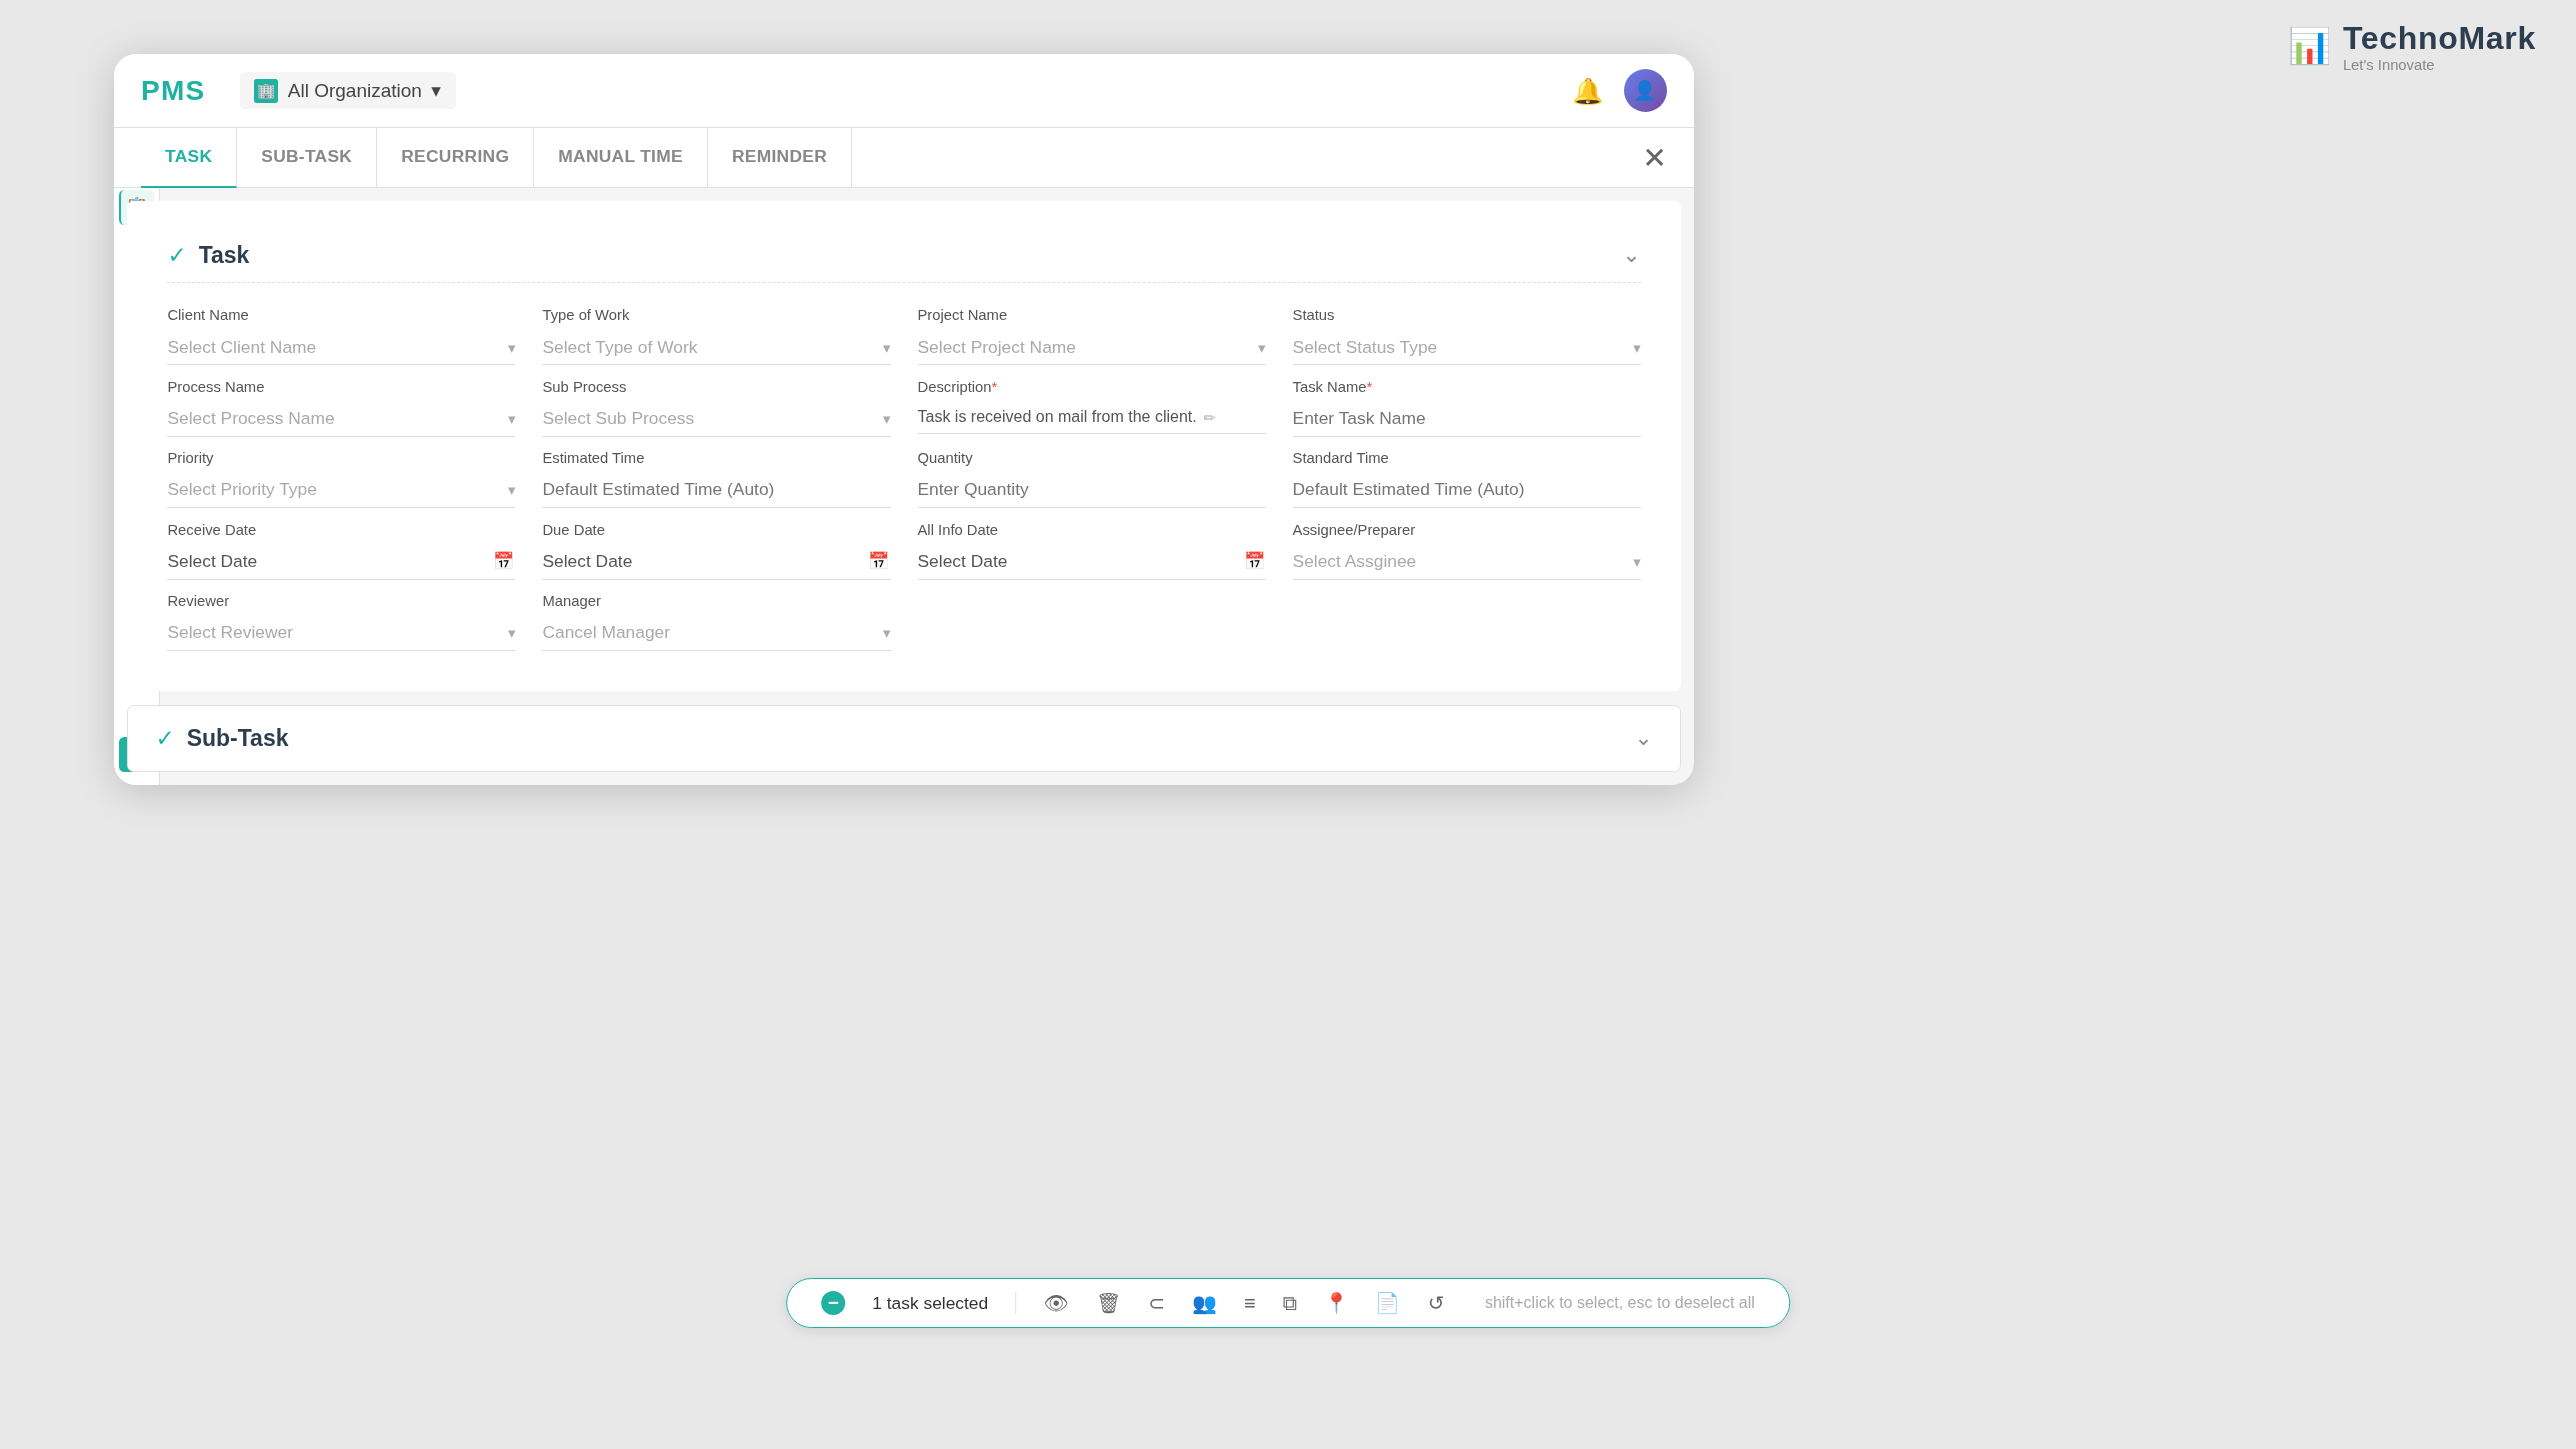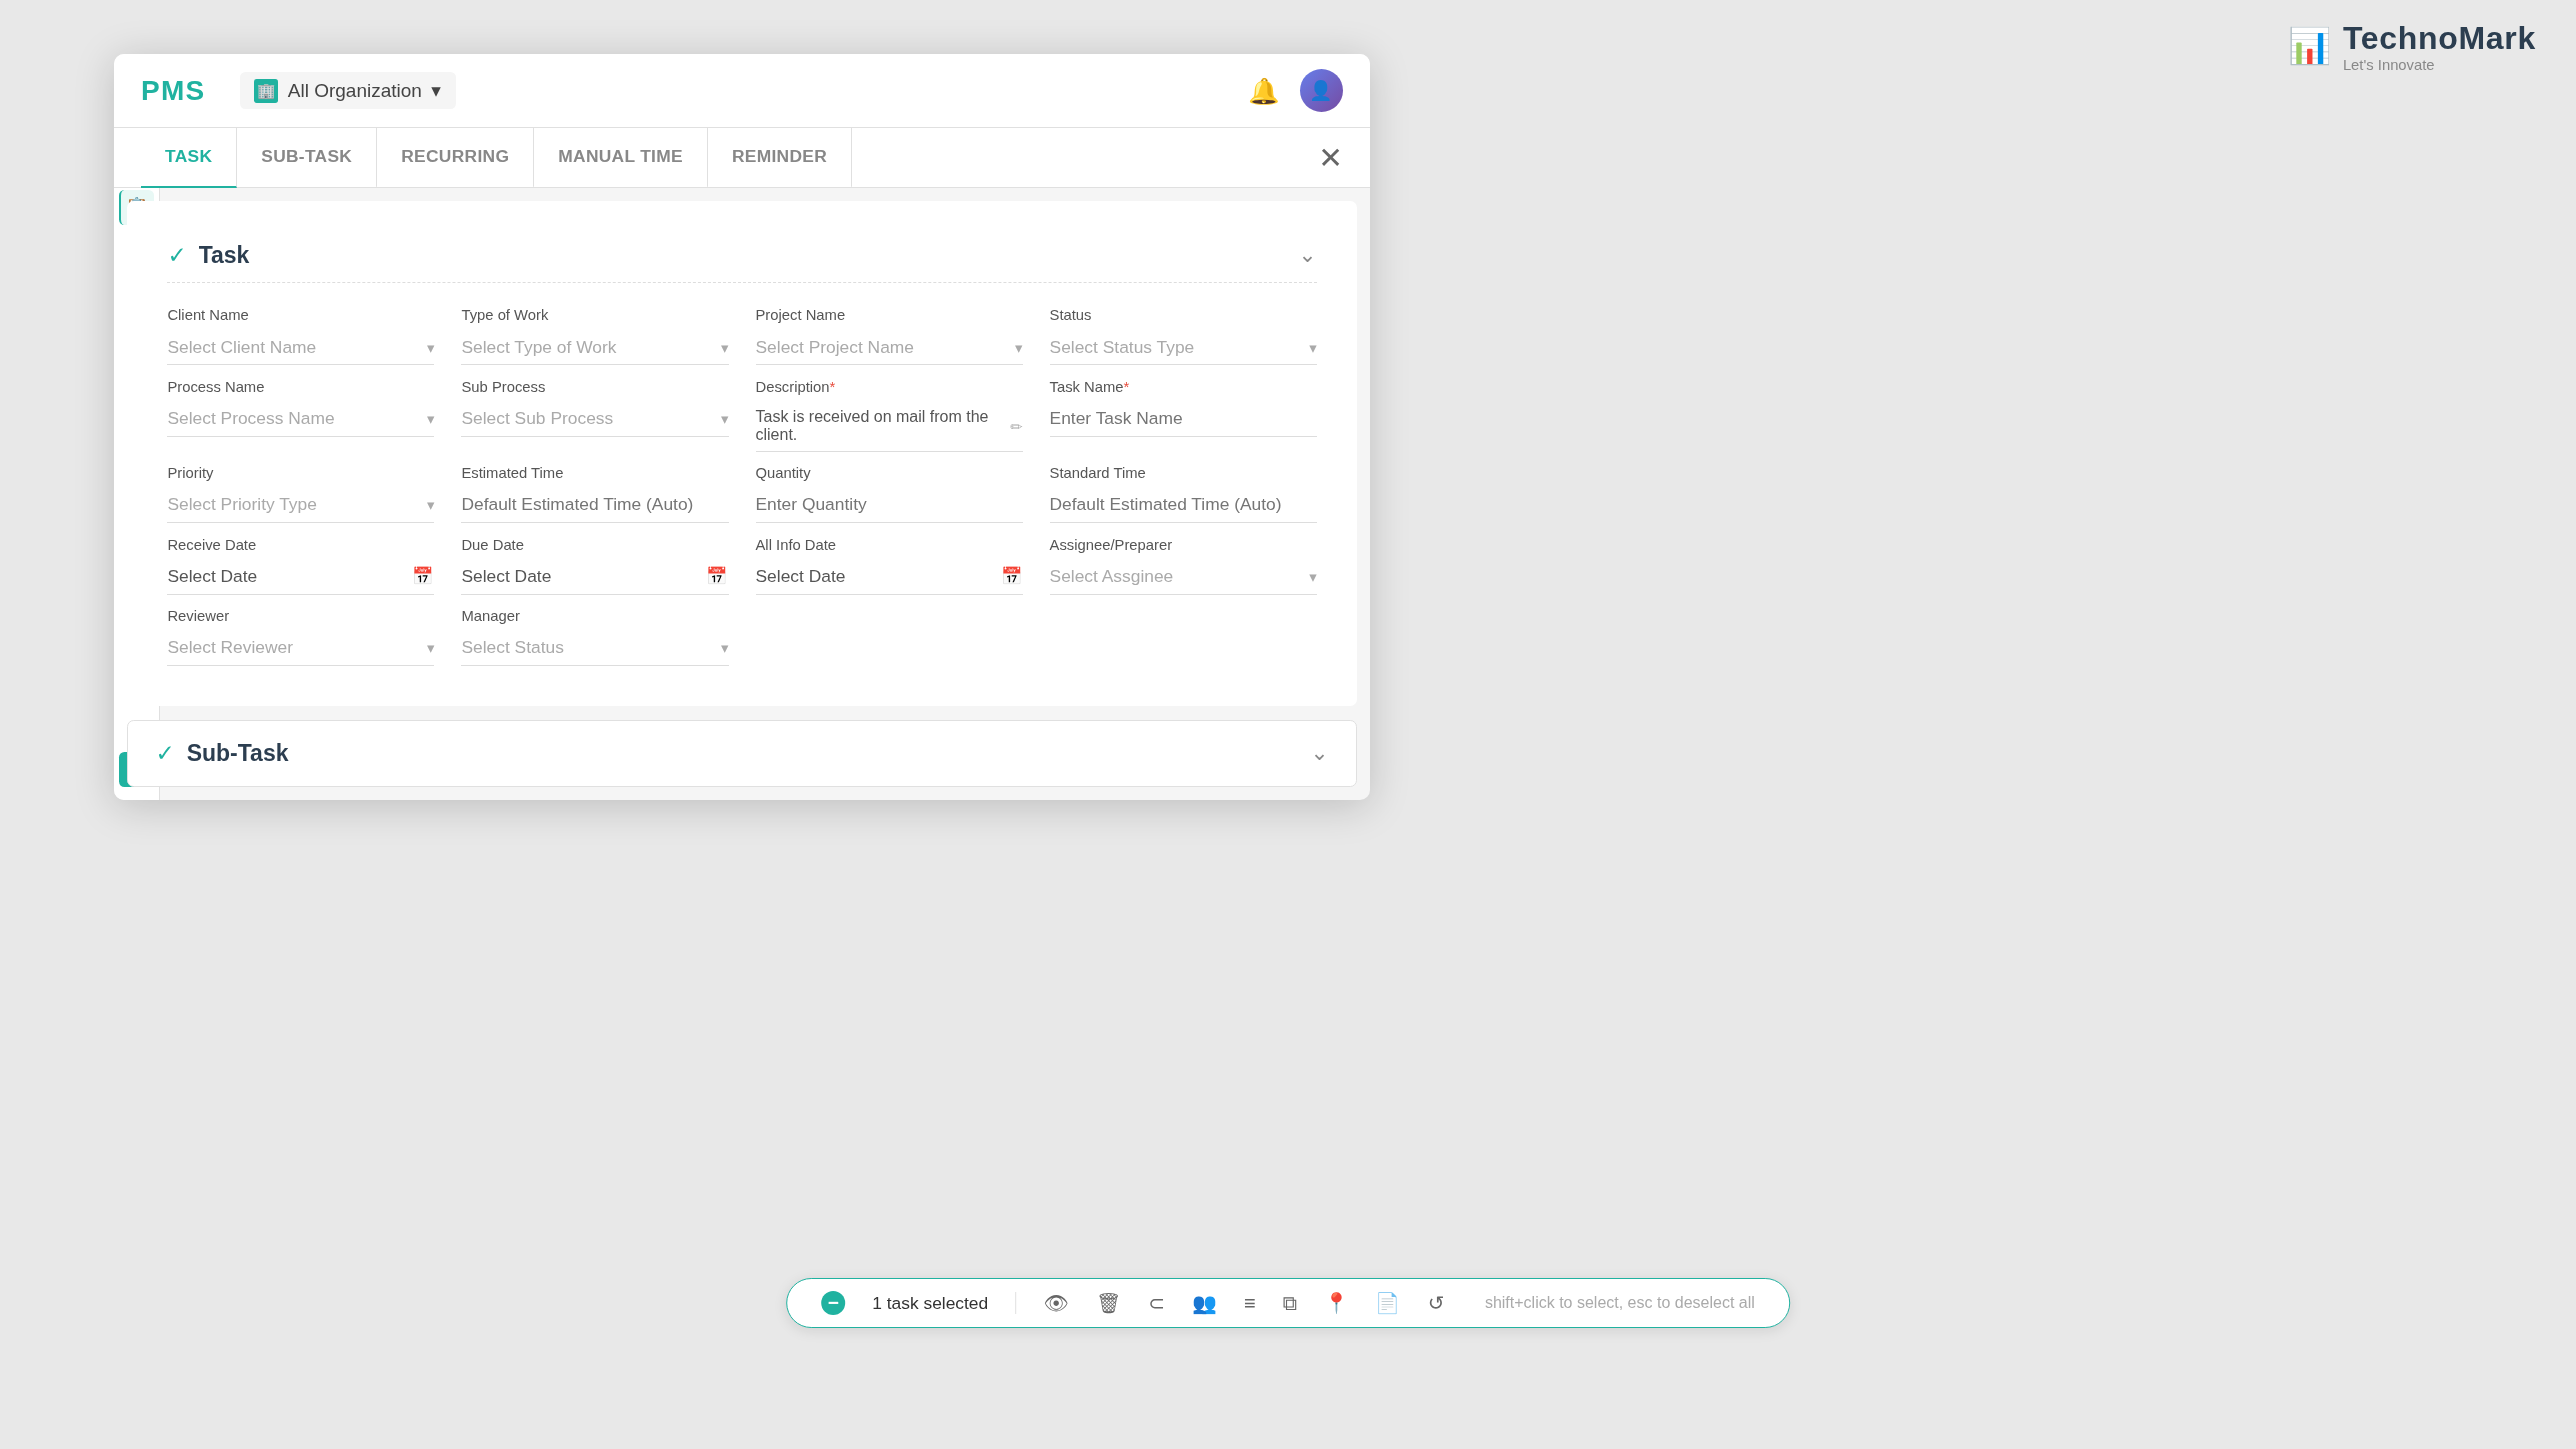--- a/index.html
+++ b/index.html
@@ -35,23 +35,23 @@
       font-size: 14.8px;
       color: #888;
       display: block;
     }
 
     
     .modal-wrapper {
       position: absolute;
       top: 54px;
       left: 114px;
-      width: 1256px;
+      width: 1580px;
       background: #f5f5f5;
-      border-radius: 10px;
+      border-radius: 22px;
       box-shadow: 0 5.4px 40px rgba(0,0,0,0.18);
       overflow: hidden;
     }
 
     
     .modal-topbar {
       background: #fff;
       display: flex;
       align-items: center;
       padding: 0 27px;
@@ -599,21 +599,21 @@
           <div class="form-group">
             <span class="form-label">Reviewer</span>
             <div class="form-select">
               <span>Select Reviewer</span>
               <span class="chevron">▾</span>
             </div>
           </div>
           <div class="form-group">
             <span class="form-label">Manager</span>
             <div class="form-select">
-              <span>Select Status</span>
+              <span>Cancel Manager</span>
               <span class="chevron">▾</span>
             </div>
           </div>
           <div></div>
           <div></div>
         </div>
       </div>
 
       <div class="subtask-section">
         <div class="subtask-header">

